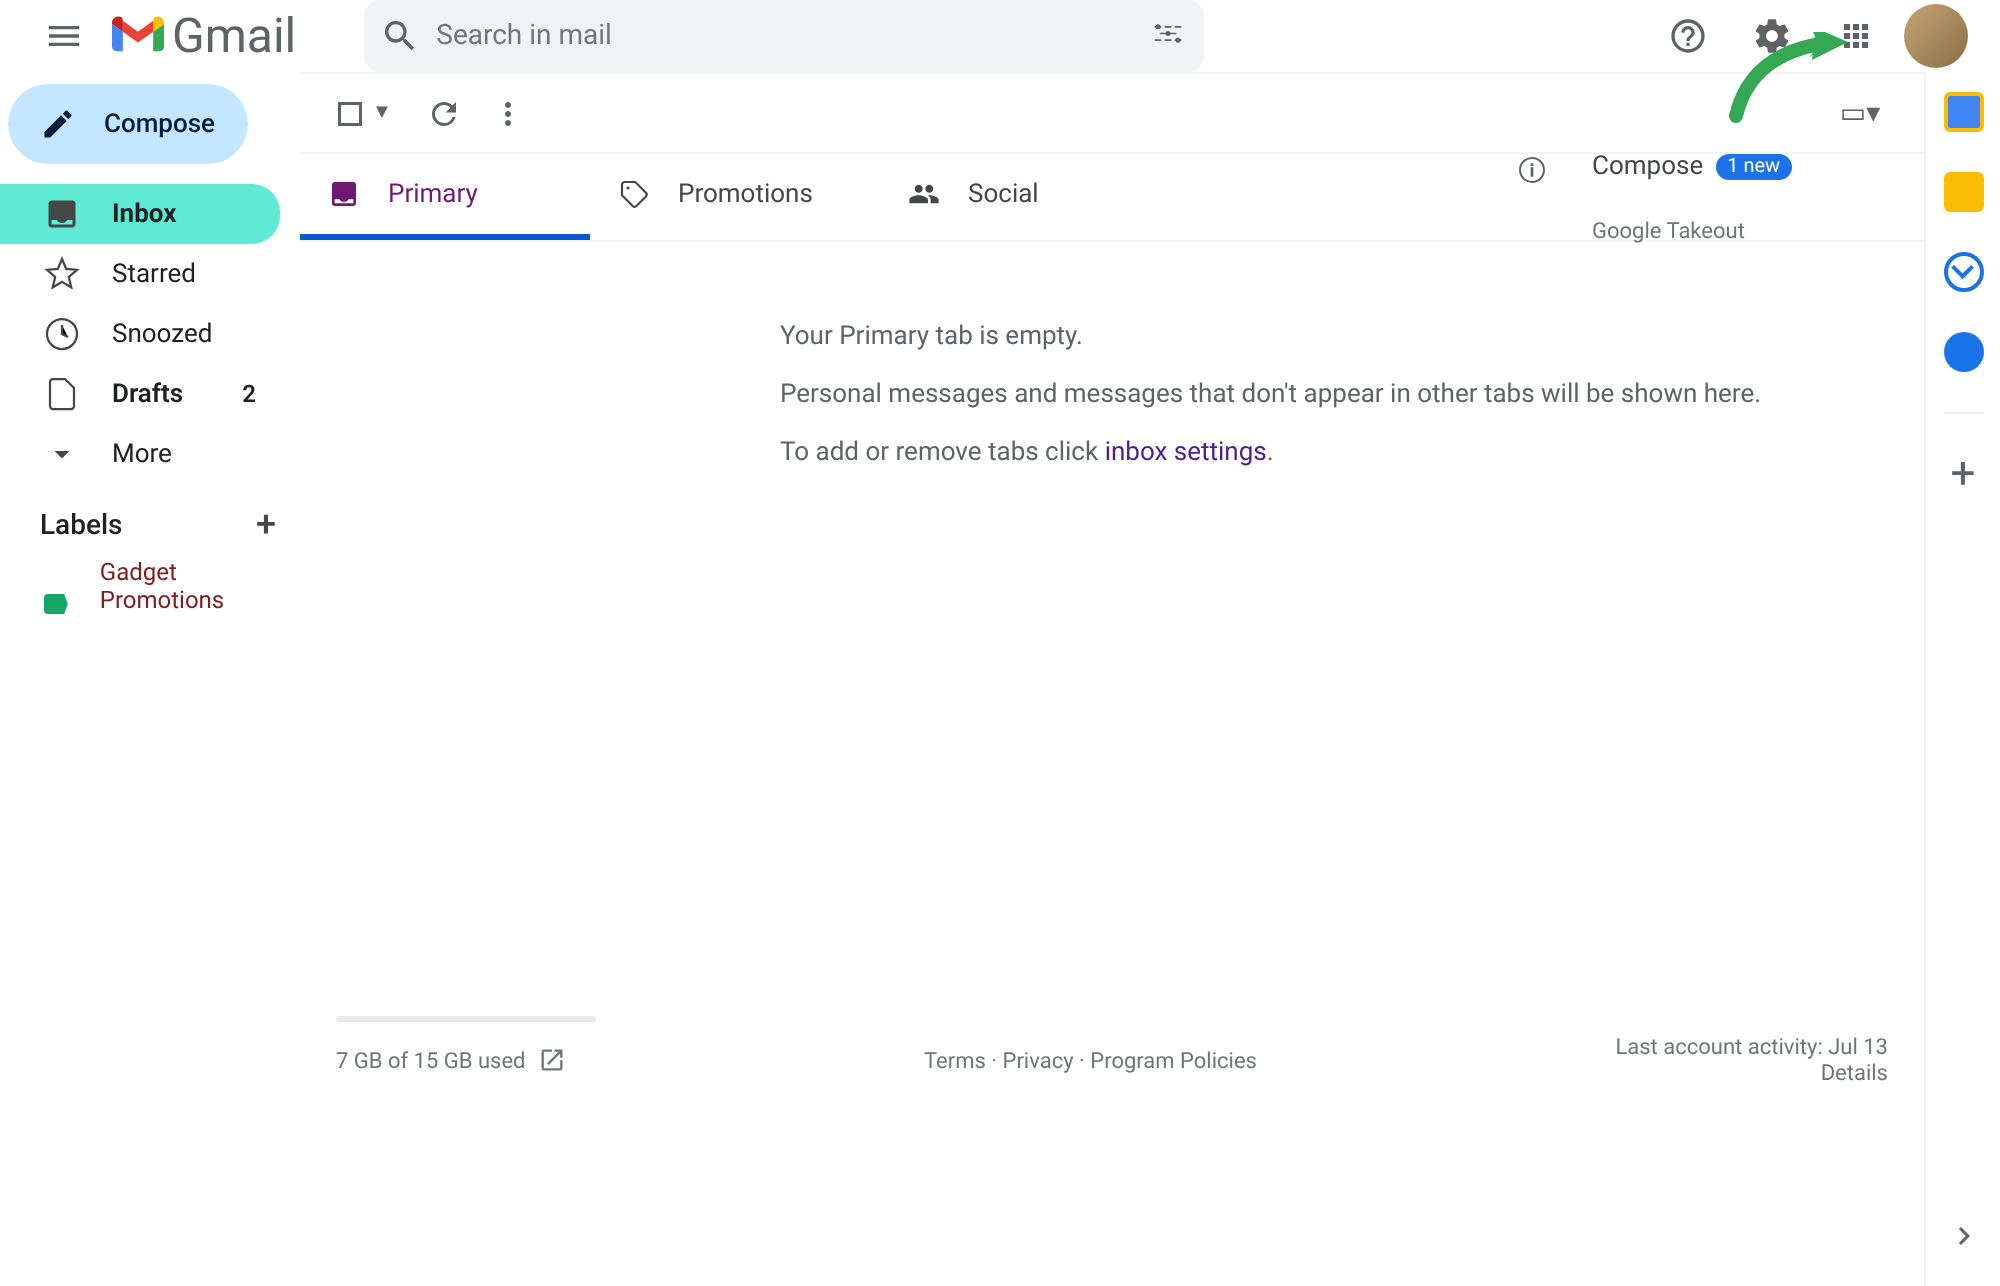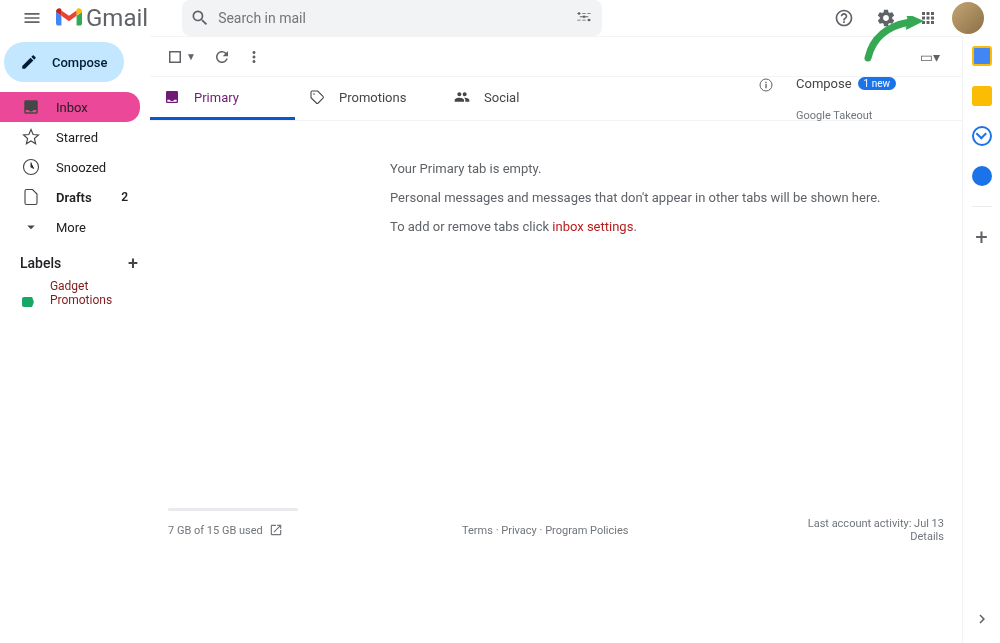--- a/index.html
+++ b/index.html
@@ -11,21 +11,21 @@
 .search-bar{flex:0 0 420px;height:36px;background:#f1f3f4;border-radius:8px;display:flex;align-items:center;padding:0 8px;margin-left:14px}
 .search-bar input{border:none;background:transparent;outline:none;flex:1;font-size:14px;color:#5f6368;padding:0 8px}
 .header-right{margin-left:auto;display:flex;align-items:center;gap:6px;padding-right:8px}
 .icon-btn{width:36px;height:36px;display:flex;align-items:center;justify-content:center;cursor:pointer;color:#5f6368;border-radius:50%}
 .avatar{width:32px;height:32px;border-radius:50%;background:linear-gradient(135deg,#c4a574,#8b6f47);cursor:pointer}
 .layout{display:flex;height:607px}
 .sidebar{width:150px;padding:6px 0;background:#fff;flex-shrink:0}
 .compose-btn{margin:0 0 10px 4px;height:40px;width:120px;border-radius:24px;background:#c2e7ff;display:flex;align-items:center;padding:0 16px;cursor:pointer;font-size:13px;font-weight:500;color:#001d35}
 .compose-btn svg{margin-right:14px}
 .nav-item{height:30px;display:flex;align-items:center;padding:0 12px 0 22px;cursor:pointer;font-size:13px;color:#202124;border-radius:0 14px 14px 0;margin-right:10px}
-.nav-item.active{background:#ec4899;font-weight:400}
+.nav-item.active{background:#5eead4;font-weight:700}
 .nav-item svg,.nav-item .icon{width:18px;margin-right:16px;color:#444746;flex-shrink:0}
 .nav-count{margin-left:auto;font-size:12px}
 .labels-header{display:flex;align-items:center;padding:10px 12px 6px 20px;font-size:14px;font-weight:500;color:#202124}
 .labels-header .plus{margin-left:auto;cursor:pointer;color:#444746;font-size:18px}
 .label-item{height:28px;display:flex;align-items:flex-end;padding:0 12px 0 22px;cursor:pointer;font-size:12px;color:#7f1d1d}
 .label-tag{width:14px;height:10px;background:#16a765;margin-right:16px;border-radius:2px;clip-path:polygon(0 0,85% 0,100% 50%,85% 100%,0 100%)}
 .main{flex:1;background:#fff;border-top:1px solid #f1f3f4;display:flex;flex-direction:column;min-width:0}
 .toolbar{height:40px;display:flex;align-items:center;padding:0 16px;border-bottom:1px solid #f1f3f4}
 .toolbar .chk{width:18px;display:flex;align-items:center}
 .toolbar .caret{font-size:10px;color:#5f6368;margin:0 10px 0 2px}
@@ -35,21 +35,21 @@
 .tab{width:145px;display:flex;align-items:center;padding:0 14px;cursor:pointer;color:#444746;font-size:13px;border-bottom:3px solid transparent;position:relative}
 .tab.active{color:#701a75;border-bottom-color:#0b57d0}
 .tab svg{margin-right:14px;width:16px}
 .tab-updates{display:flex;flex-direction:column;justify-content:center;padding:0 14px;cursor:pointer;width:180px;position:relative}
 .tab-updates-top{display:flex;align-items:center;font-size:13px;color:#444746}
 .tab-updates-sub{font-size:11px;color:#70757a;margin-top:18px}
 .badge{background:#1a73e8;color:#fff;font-size:10px;padding:1px 6px;border-radius:8px;margin-left:6px}
 .tab-info{margin-left:auto;color:#5f6368;margin-right:8px}
 .empty-state{padding:40px 0 0 240px;color:#5f6368;font-size:13px}
 .empty-state p{margin-bottom:14px}
-.empty-state a{color:#b91c1c;text-decoration:none;cursor:pointer}
+.empty-state a{color:#4c1d95;text-decoration:none;cursor:pointer}
 .footer{margin-top:auto;padding:10px 18px 100px 18px;font-size:11px;color:#70757a}
 .storage-bar{width:130px;height:3px;background:#e8eaed;border-radius:2px;margin-bottom:6px}
 .storage-row{display:flex;align-items:center;justify-content:space-between}
 .storage-text{display:flex;align-items:center;gap:6px}
 .footer-center{text-align:center}
 .footer-center a{color:#70757a;text-decoration:none;cursor:pointer}
 .footer-right{text-align:right}
 .footer-right a{color:#70757a;text-decoration:none;cursor:pointer}
 .side-panel{width:38px;border-left:1px solid #f1f3f4;display:flex;flex-direction:column;align-items:center;padding-top:10px;gap:20px}
 .sp-icon{width:20px;height:20px;cursor:pointer;border-radius:4px}

